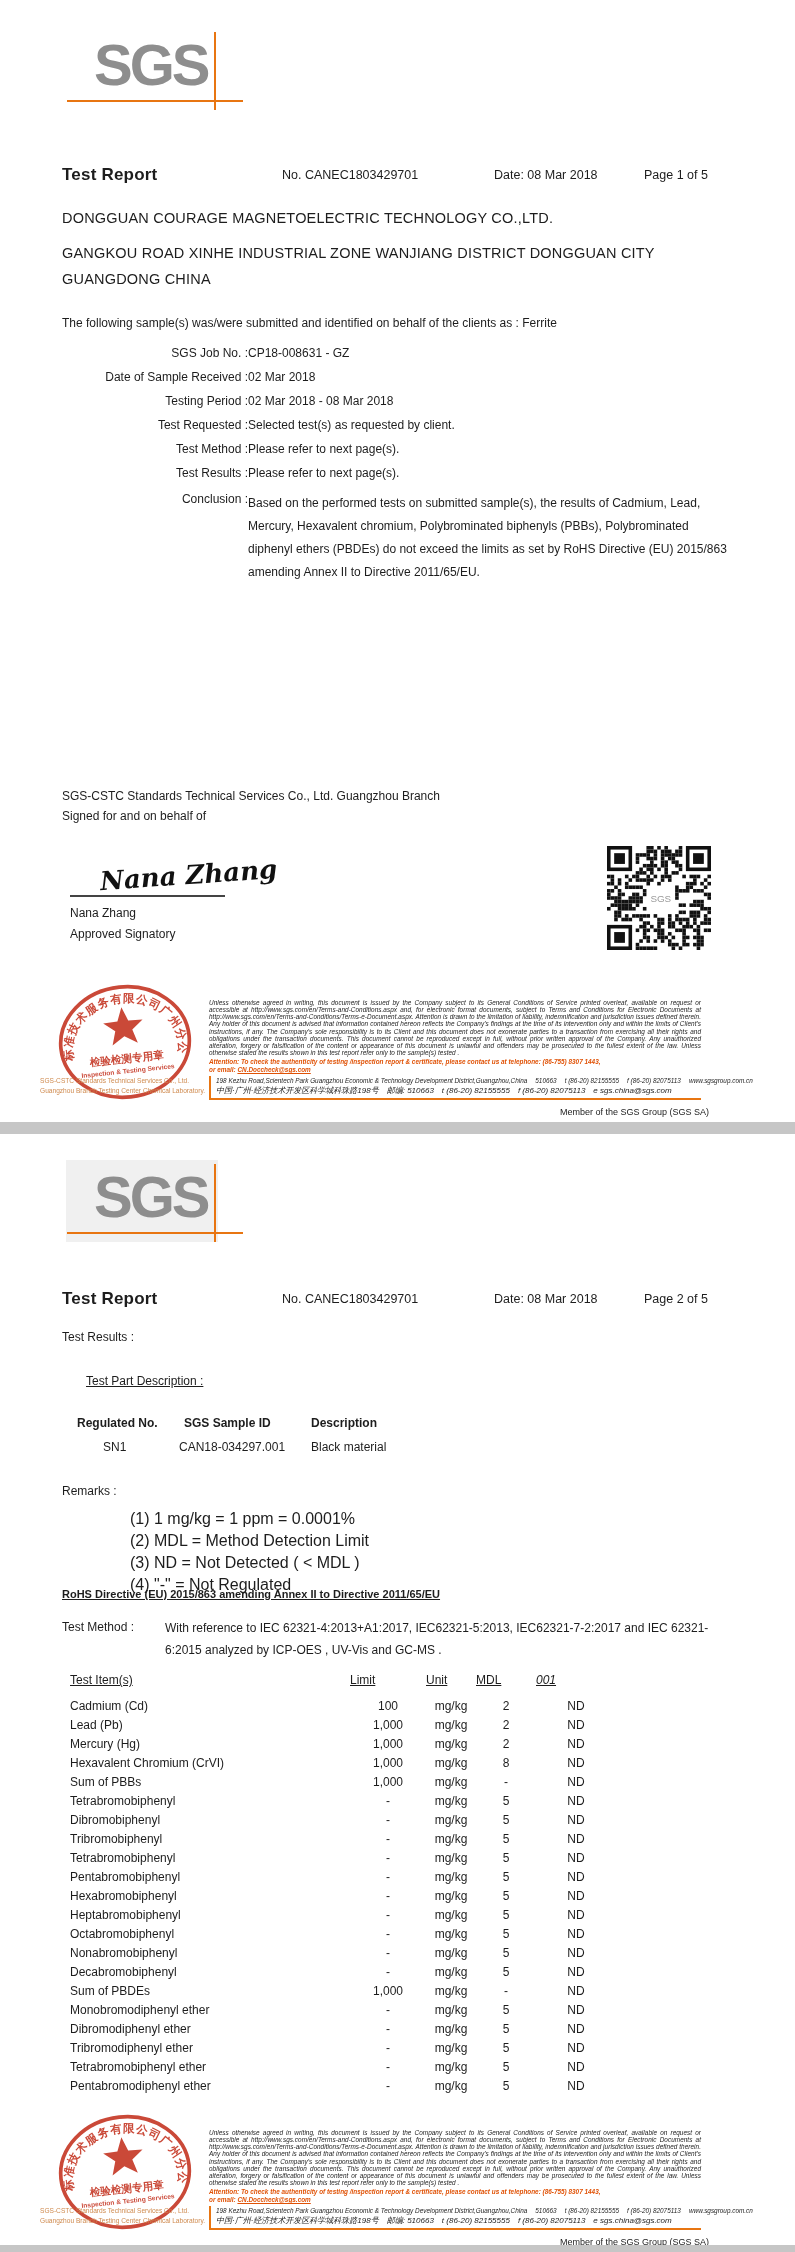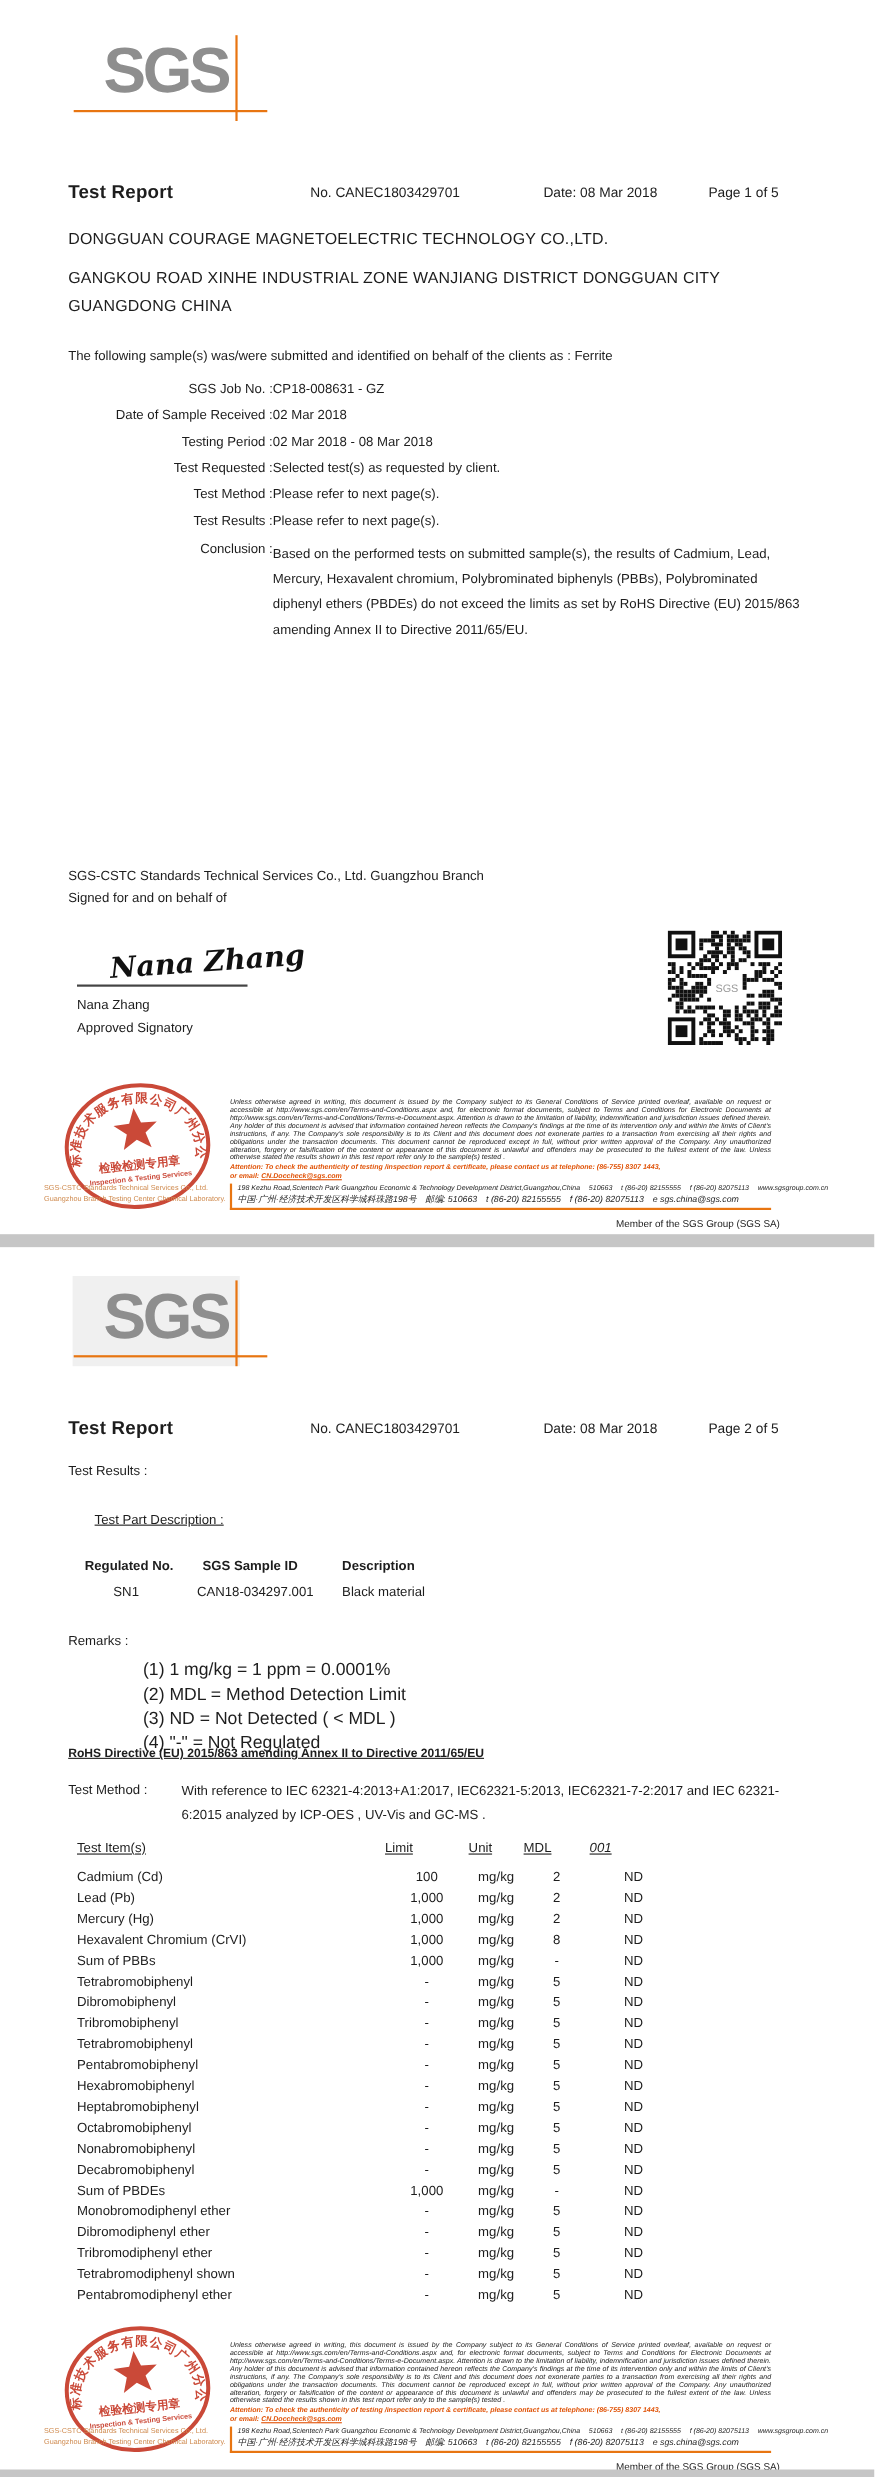--- a/index.html
+++ b/index.html
@@ -733,21 +733,21 @@
 
         <tr>
           <td class="item">Tribromodiphenyl ether</td>
           <td>-</td>
           <td>mg/kg</td>
           <td>5</td>
           <td>ND</td>
         </tr>
 
         <tr>
-          <td class="item">Tetrabromodiphenyl shown</td>
+          <td class="item">Tetrabromobiphenyl ether</td>
           <td>-</td>
           <td>mg/kg</td>
           <td>5</td>
           <td>ND</td>
         </tr>
 
         <tr>
           <td class="item">Pentabromodiphenyl ether</td>
           <td>-</td>
           <td>mg/kg</td>

